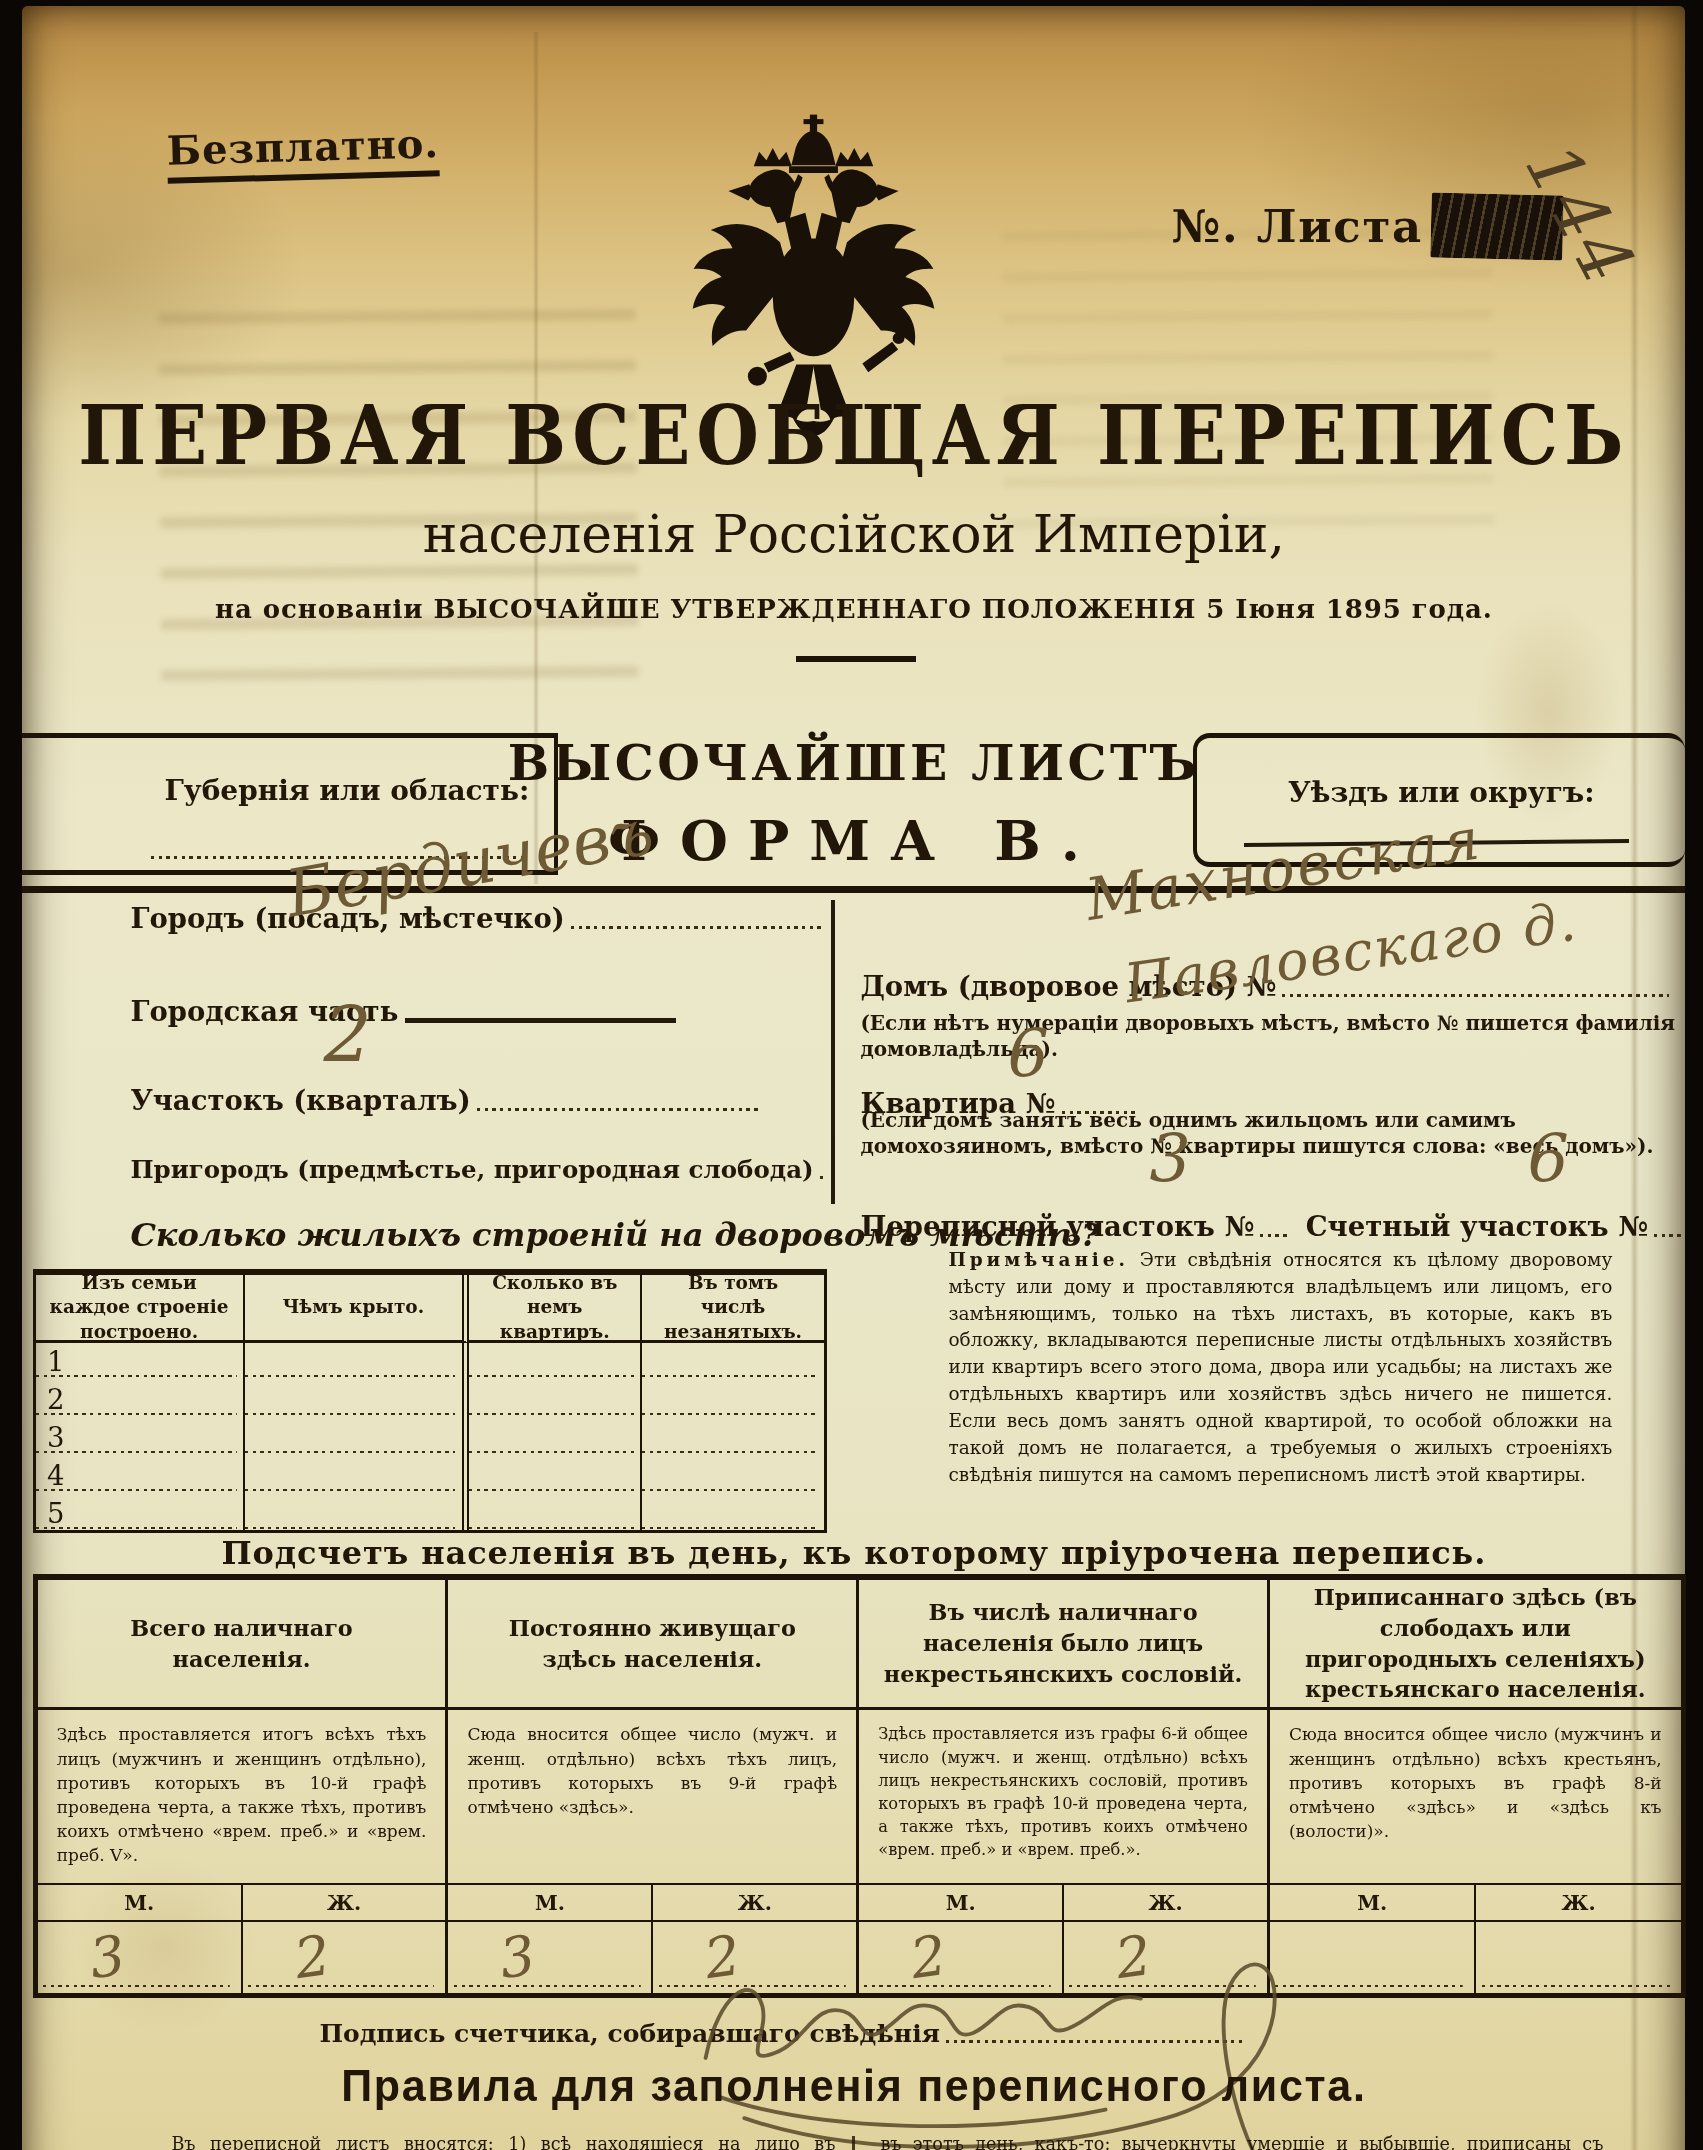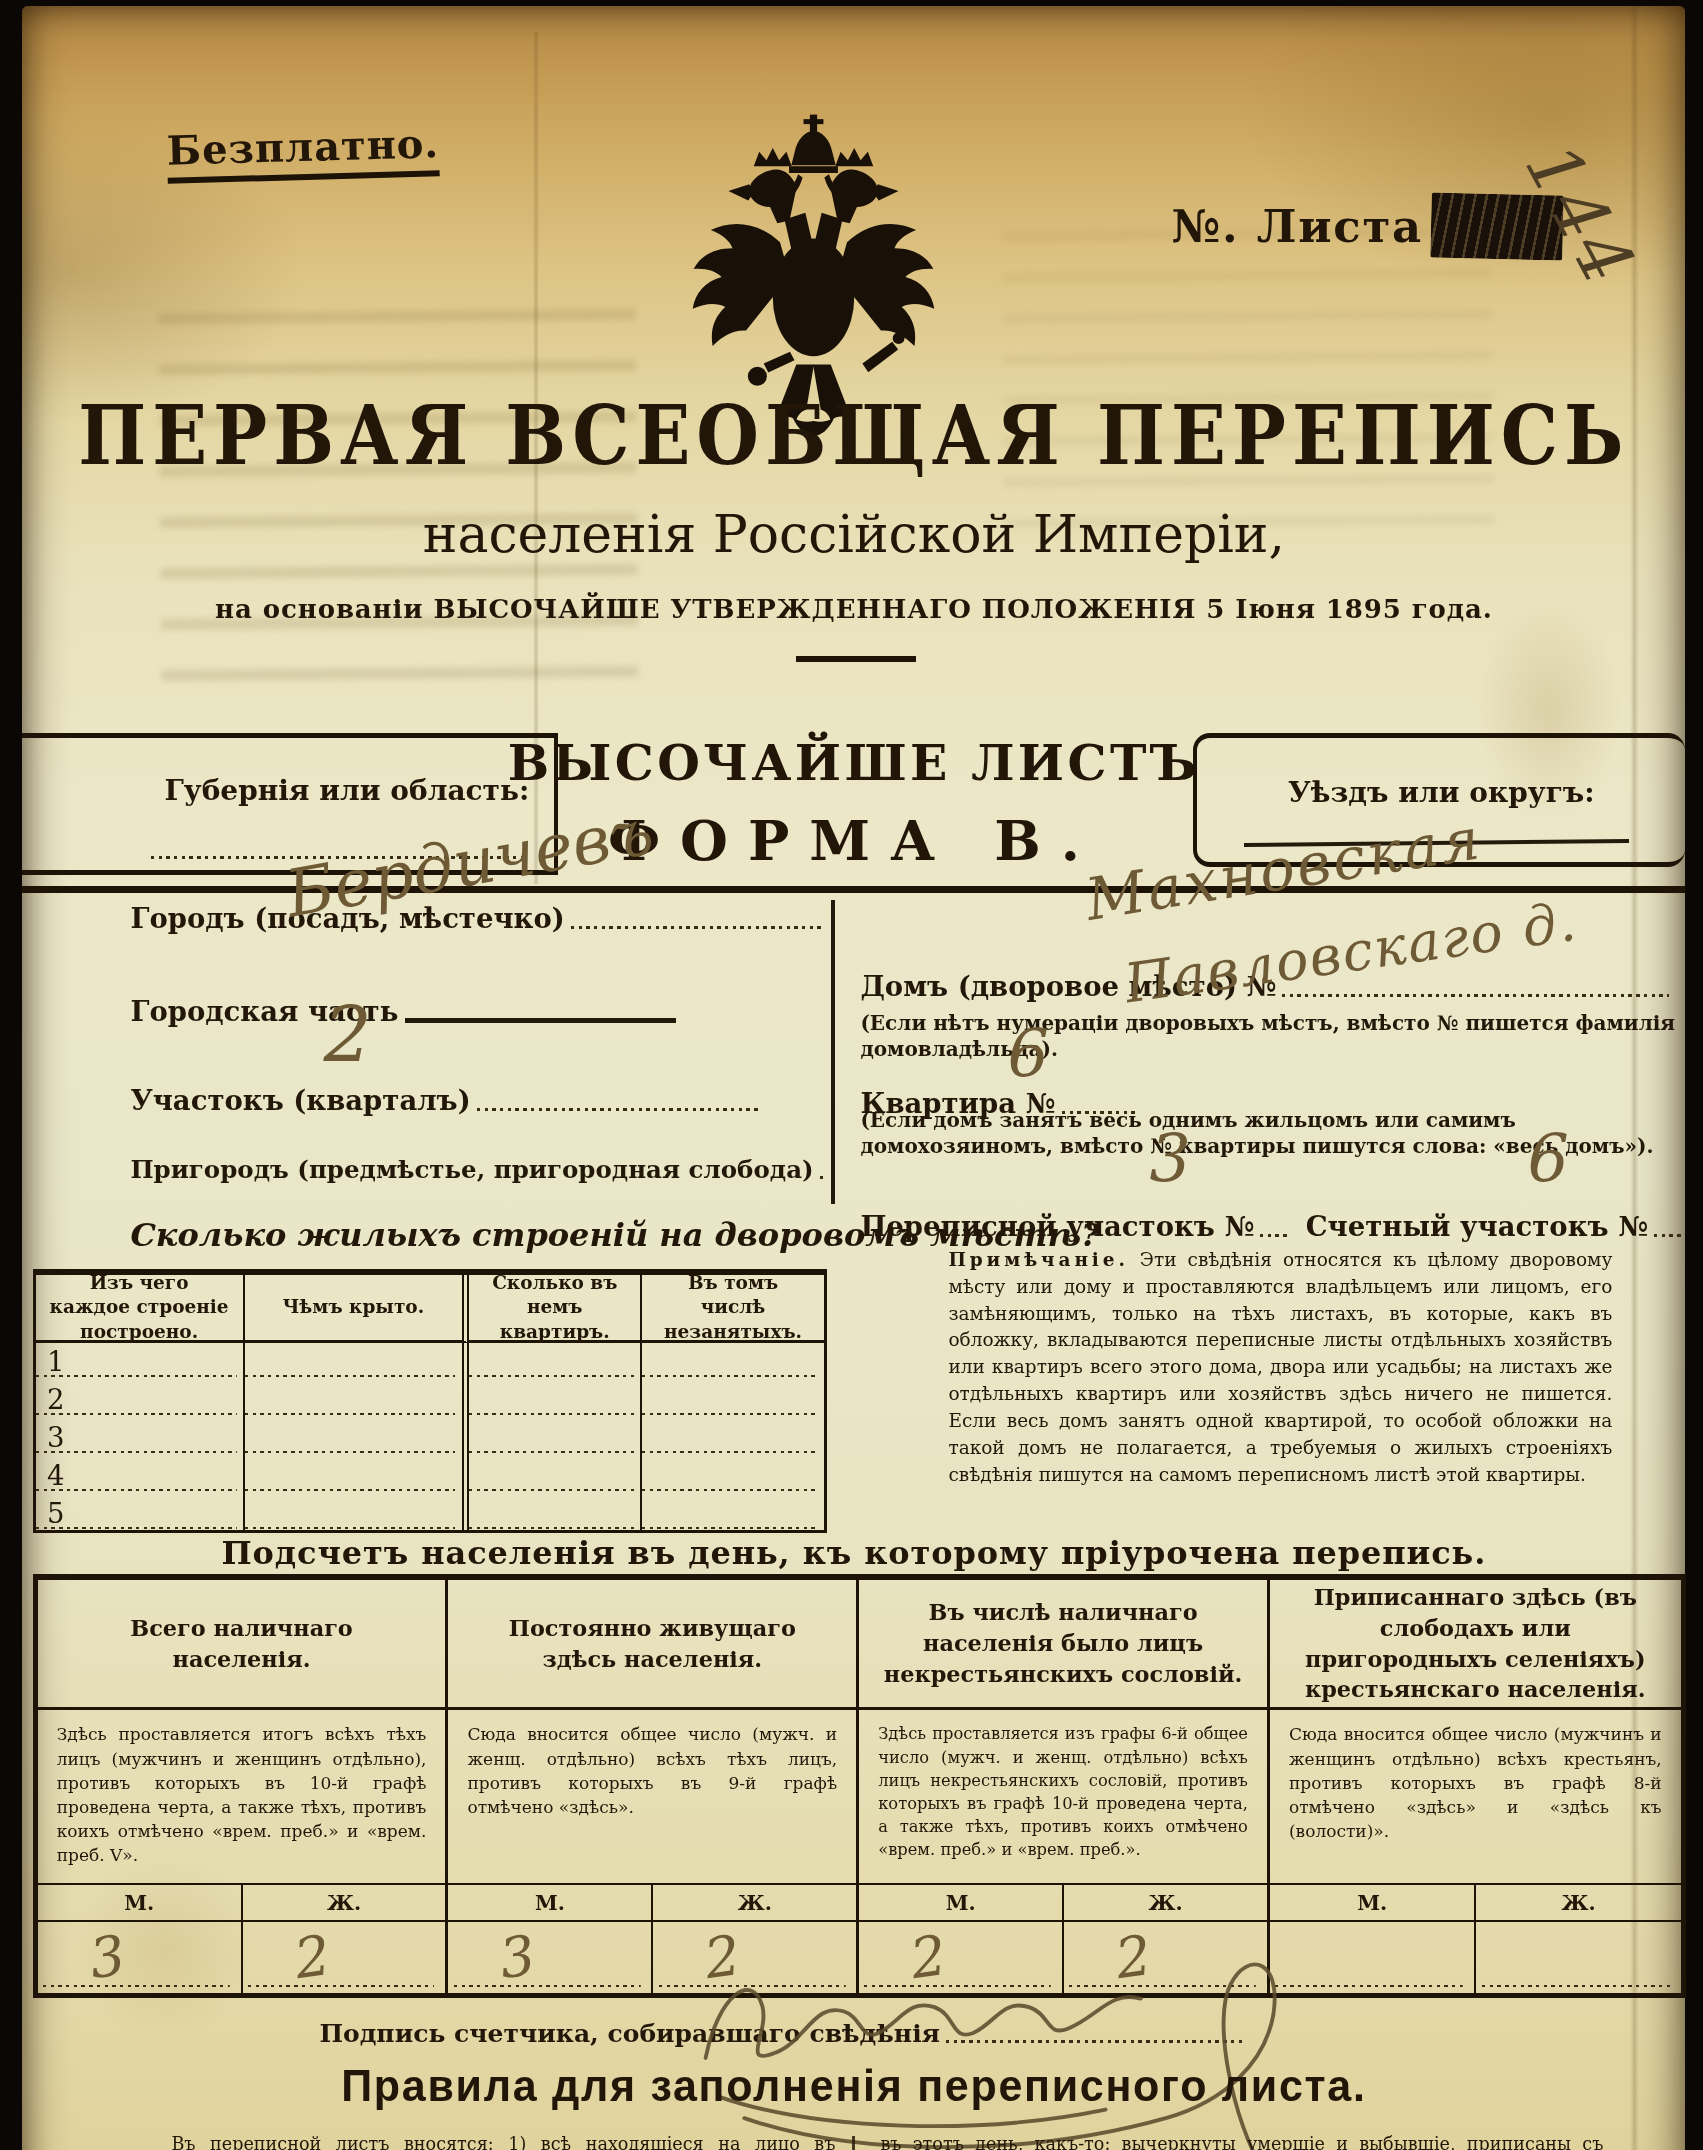--- a/index.html
+++ b/index.html
@@ -275,21 +275,21 @@
   </div>
   <div class="abs hw hw-p1">3</div>
   <div class="abs hw hw-p2">6</div>
 
   <div class="abs bq">
     <span class="q">Сколько жилыхъ строеній на дворовомъ мѣстѣ?</span>
     <span class="leader"></span>
   </div>
 
   <div class="abs btable">
-    <div class="bth bdr">Изъ чего каждое строеніе построено.</div>
+    <div class="bth bdr">Изъ семьи каждое строеніе построено.</div>
     <div class="bth bdbl">Чѣмъ крыто.</div>
     <div class="bth bdr">Сколько въ немъ квартиръ.</div>
     <div class="bth">Въ томъ числѣ незанятыхъ.</div>
 
     <div class="bcell bdr">1</div>
     <div class="bcell bdbl"></div>
     <div class="bcell bdr"></div>
     <div class="bcell"></div>
 
     <div class="bcell bdr">2</div>

